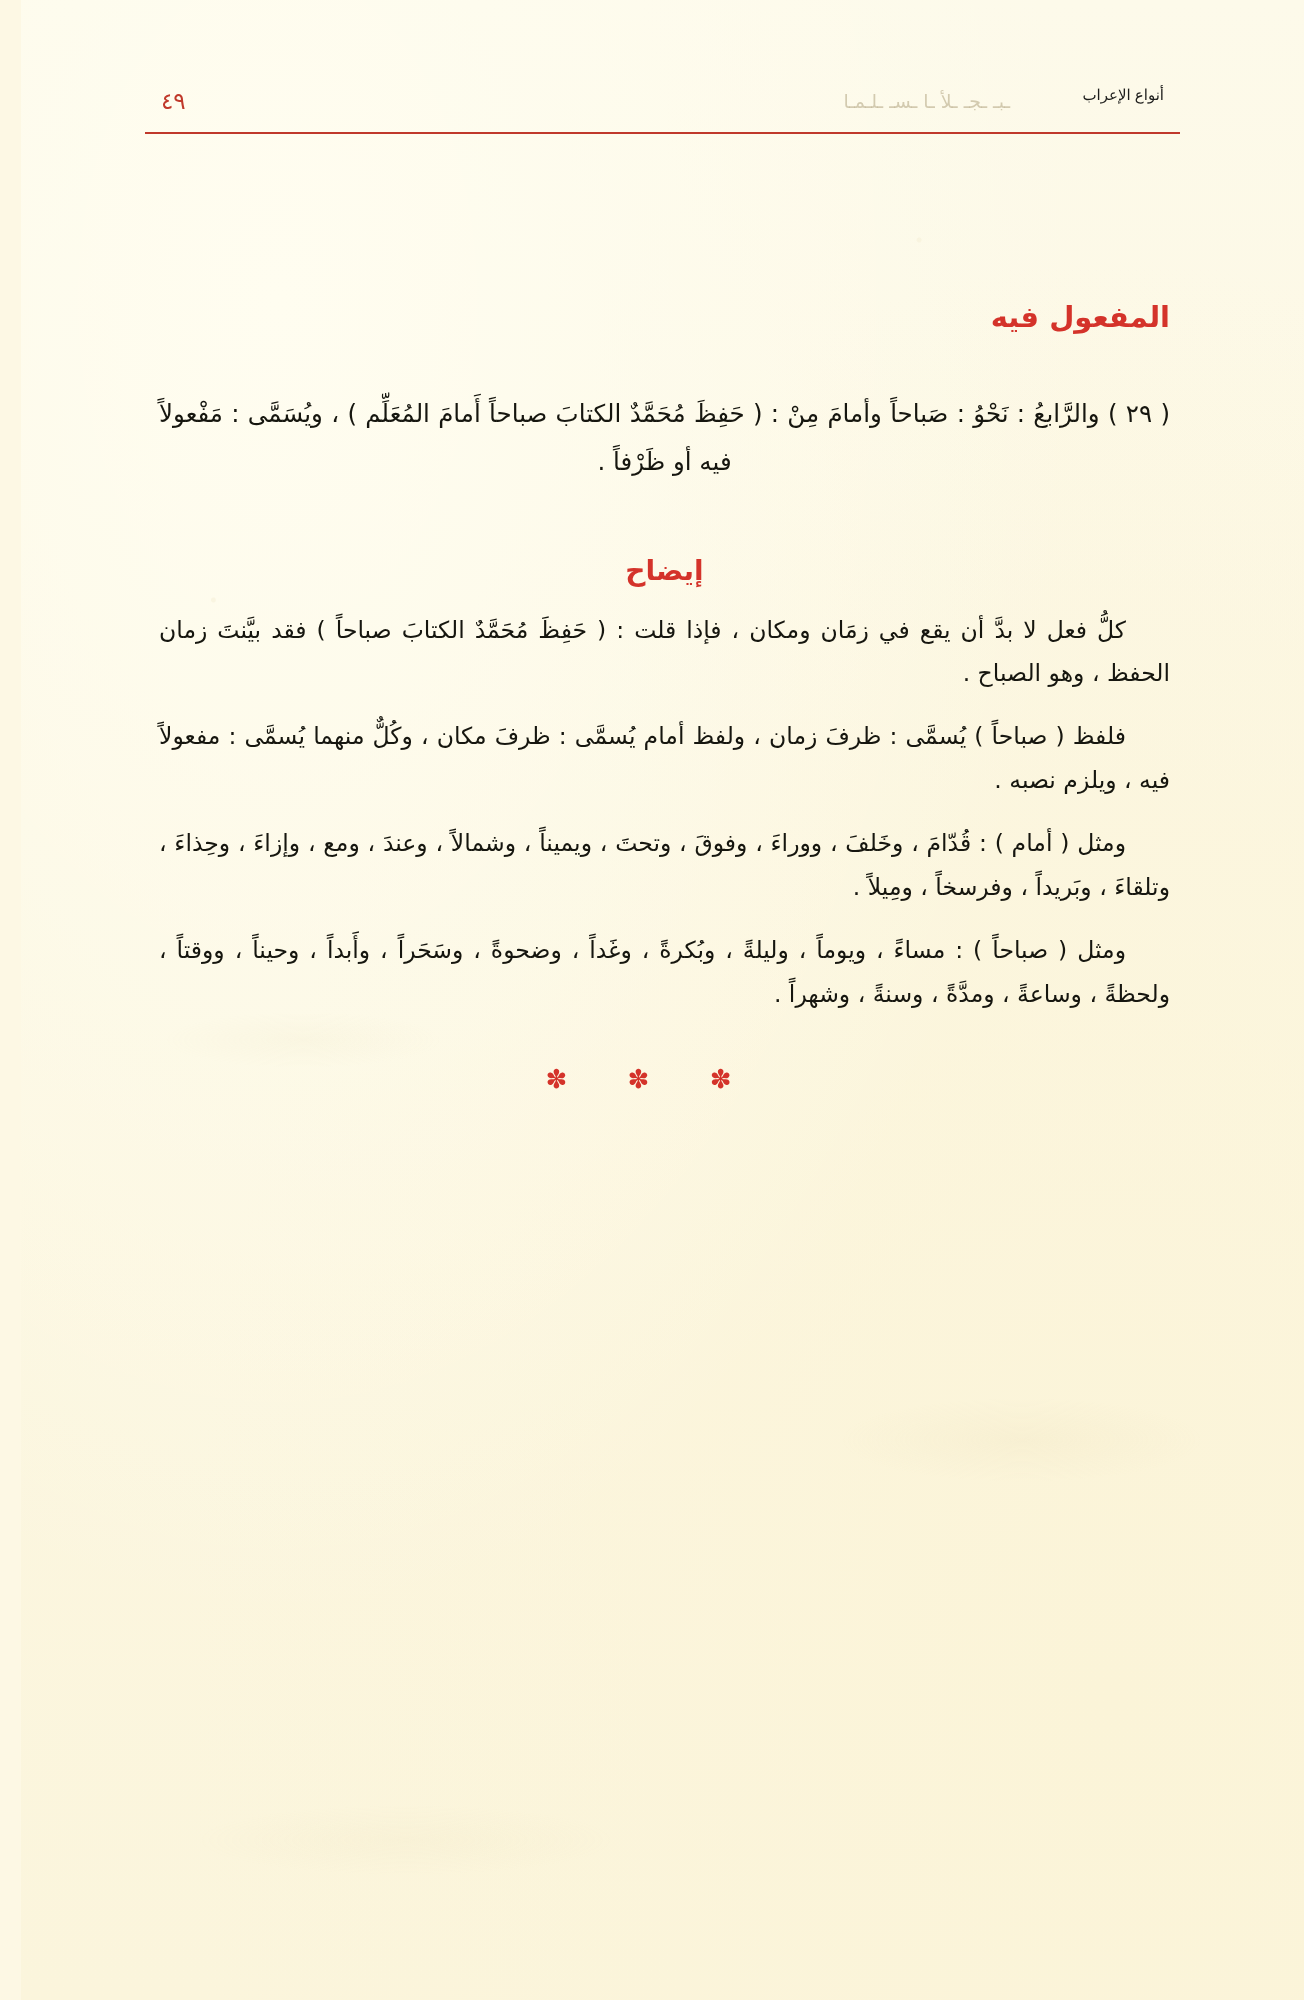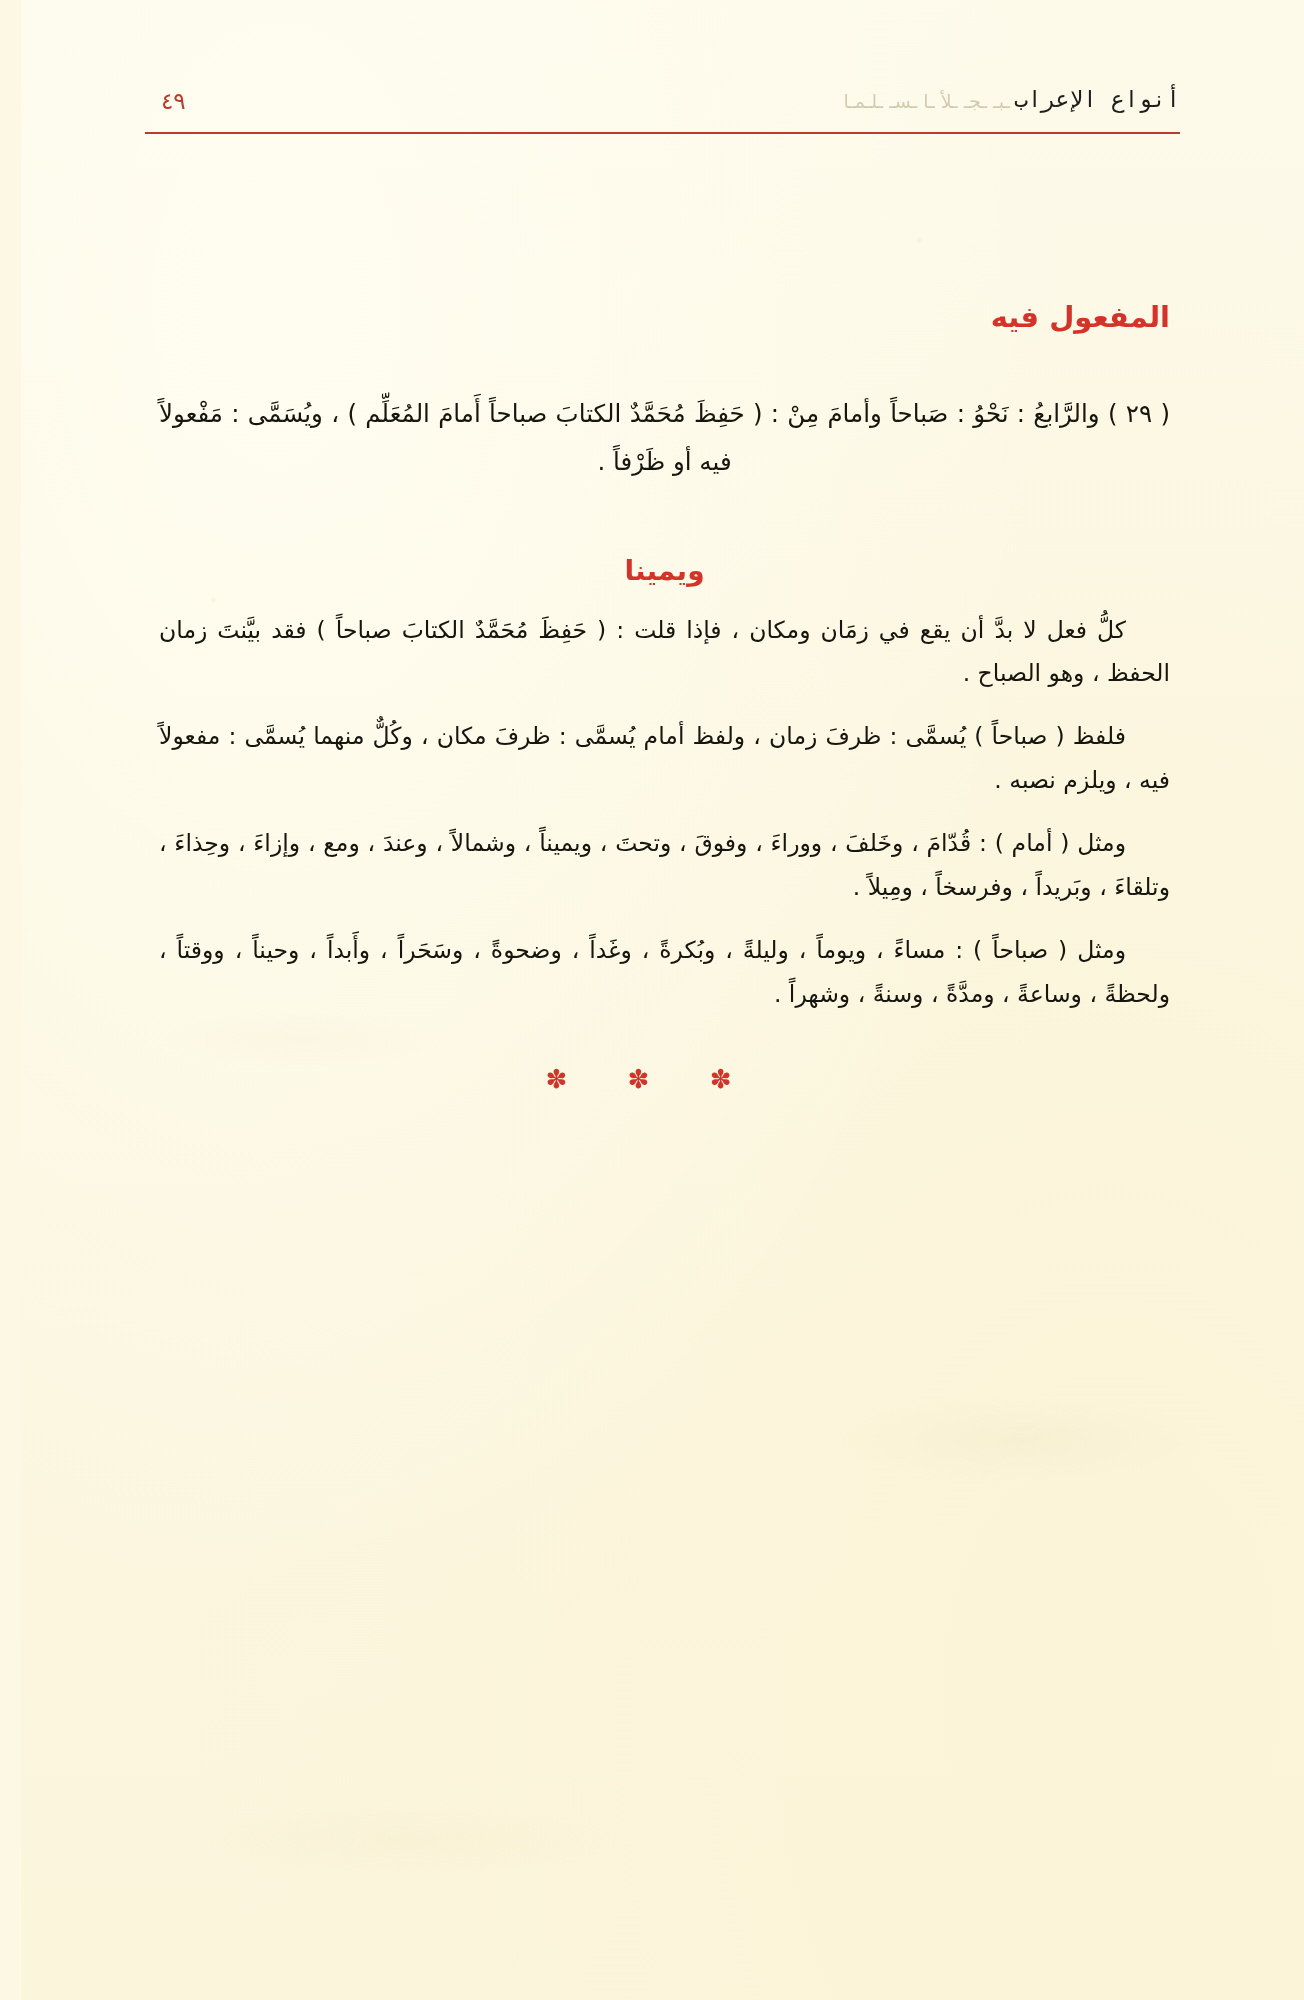--- a/index.html
+++ b/index.html
@@ -41,25 +41,25 @@
   
   .header {
     position: absolute;
     top: 86px;
     left: 124px;
     right: 124px;
     height: 52px;
   }
   .header-title {
     position: absolute;
-    right: 0;
+    right: 16px;
     top: 0;
-    font-size: 23px;
+    font-size: 15px;
     color: #1d1d1b;
-    font-family: Liberation Mono, monospace;
+    font-family: Liberation Sans, sans-serif;
     letter-spacing: 0;
   }
   .header-ghost {
     position: absolute;
     right: 170px;
     top: 4px;
     font-size: 19px;
     color: rgba(160,145,105,.45);
     white-space: nowrap;
   }
@@ -142,21 +142,21 @@
     <div class="header-ghost">ـبـ ـجـ ـلأ ـا ـسـ ـلـمـا</div>
     <div class="header-title">أنواع الإعراب</div>
     <div class="header-rule"></div>
   </div>
 
   <div class="content">
     <h1 class="section-title">المفعول فيه</h1>
 
     <p class="rule-text">( ٢٩ ) والرَّابعُ : نَحْوُ : صَباحاً وأمامَ مِنْ : ( حَفِظَ مُحَمَّدٌ الكتابَ صباحاً أَمامَ المُعَلِّم ) ، ويُسَمَّى : مَفْعولاً فيه أو ظَرْفاً .</p>
 
-    <h2 class="sub-title">ويمينا</h2>
+    <h2 class="sub-title">إيضاح</h2>
 
     <p class="body-text indent">كلُّ فعل لا بدَّ أن يقع في زمَان ومكان ، فإذا قلت : ( حَفِظَ مُحَمَّدٌ الكتابَ صباحاً ) فقد بيَّنتَ زمان الحفظ ، وهو الصباح .</p>
     <p class="body-text indent">فلفظ ( صباحاً ) يُسمَّى : ظرفَ زمان ، ولفظ أمام يُسمَّى : ظرفَ مكان ، وكُلٌّ منهما يُسمَّى : مفعولاً فيه ، ويلزم نصبه .</p>
     <p class="body-text indent">ومثل ( أمام ) : قُدّامَ ، وخَلفَ ، ووراءَ ، وفوقَ ، وتحتَ ، ويميناً ، وشمالاً ، وعندَ ، ومع ، وإزاءَ ، وحِذاءَ ، وتلقاءَ ، وبَريداً ، وفرسخاً ، ومِيلاً .</p>
     <p class="body-text indent">ومثل ( صباحاً ) : مساءً ، ويوماً ، وليلةً ، وبُكرةً ، وغَداً ، وضحوةً ، وسَحَراً ، وأَبداً ، وحيناً ، ووقتاً ، ولحظةً ، وساعةً ، ومدَّةً ، وسنةً ، وشهراً .</p>
 
     <div class="asterisks">✽ ✽ ✽</div>
   </div>
 </div>
 

